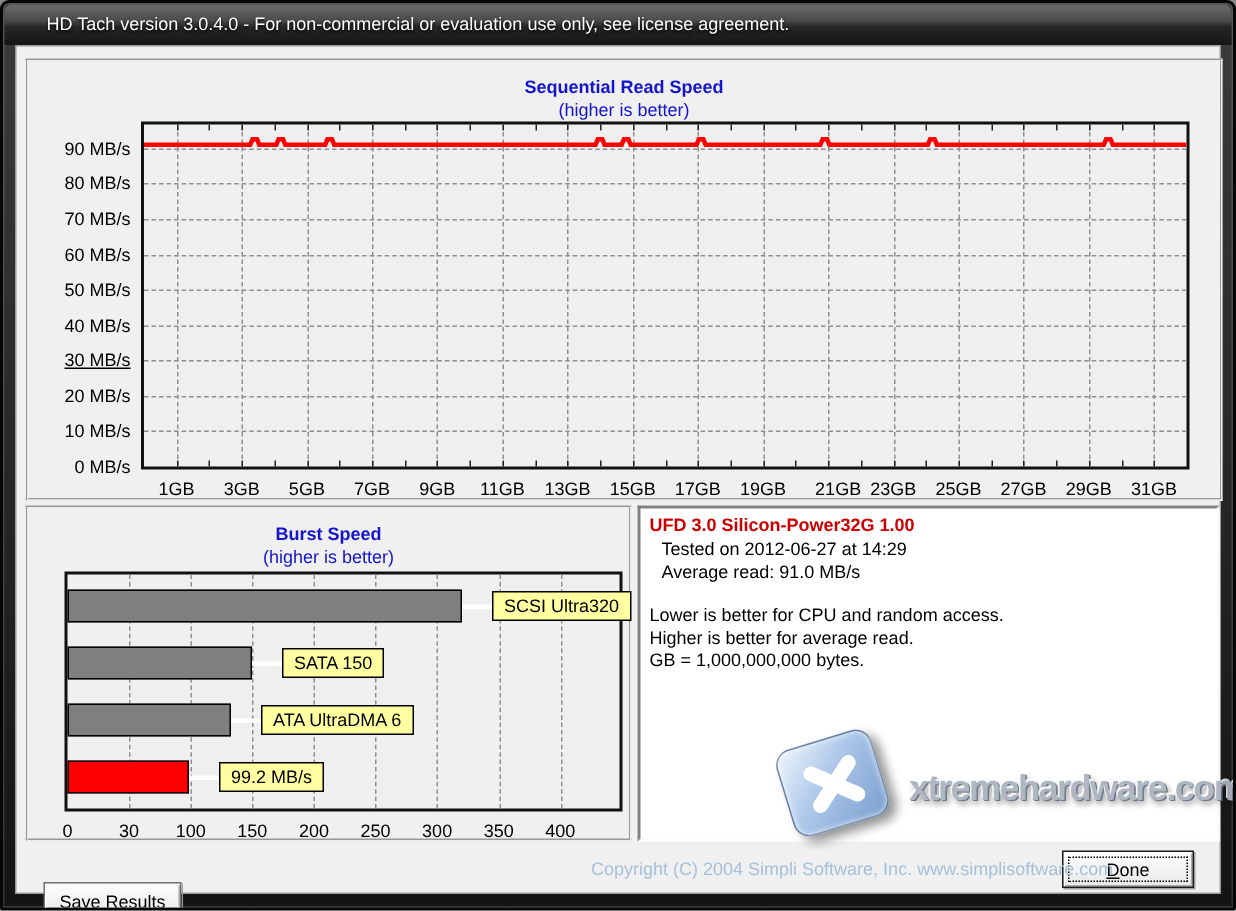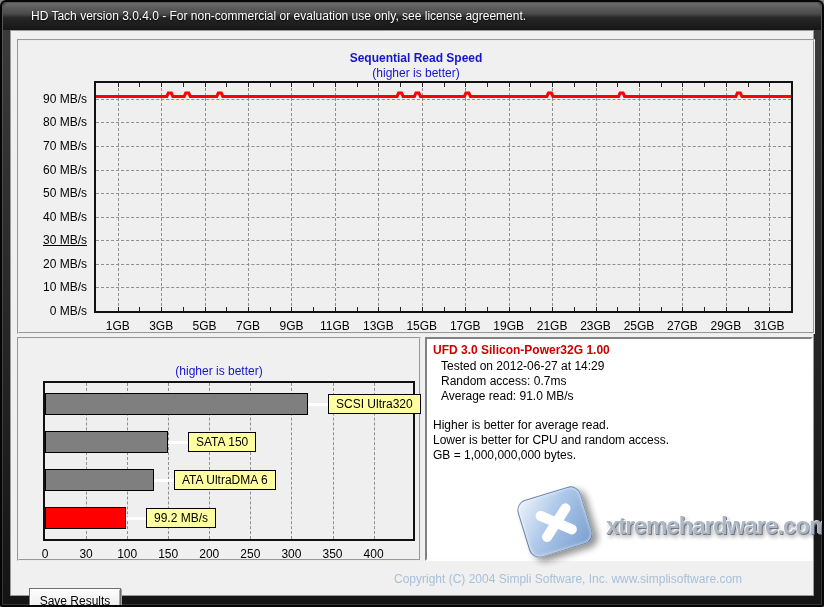--- a/index.html
+++ b/index.html
@@ -194,29 +194,30 @@
         <div class="xlab" style="left: 76.7188px; top: 278px;">1GB</div>
         <div class="xlab" style="left: 120.156px; top: 278px;">3GB</div>
         <div class="xlab" style="left: 163.594px; top: 278px;">5GB</div>
         <div class="xlab" style="left: 207.031px; top: 278px;">7GB</div>
         <div class="xlab" style="left: 250.469px; top: 278px;">9GB</div>
         <div class="xlab" style="left: 293.906px; top: 278px;">11GB</div>
         <div class="xlab" style="left: 337.344px; top: 278px;">13GB</div>
         <div class="xlab" style="left: 380.781px; top: 278px;">15GB</div>
         <div class="xlab" style="left: 424.219px; top: 278px;">17GB</div>
         <div class="xlab" style="left: 467.656px; top: 278px;">19GB</div>
-        <div class="xlab" style="left: 511.094px; top: 278px;">21GB</div>
+        <div class="xlab" style="left: 511.094px; top: 278px; text-align: right;">21GB</div>
         <div class="xlab" style="left: 554.531px; top: 278px;">23GB</div>
         <div class="xlab" style="left: 597.969px; top: 278px;">25GB</div>
         <div class="xlab" style="left: 641.406px; top: 278px;">27GB</div>
         <div class="xlab" style="left: 684.844px; top: 278px;">29GB</div>
         <div class="xlab" style="left: 728.281px; top: 278px;">31GB</div>
       </div>
 
     <div class="panel burst-panel">
+      <div class="chart-title" style="top:10px;">Burst Speed</div>
       <div class="chart-sub" style="top:25px;">(higher is better)</div>
       <div class="plot burst-plot">
           <div class="vgrid" style="left: 41.0714px;"></div>
           <div class="vgrid" style="left: 82.1429px;"></div>
           <div class="vgrid" style="left: 123.214px;"></div>
           <div class="vgrid" style="left: 164.286px;"></div>
           <div class="vgrid" style="left: 205.357px;"></div>
           <div class="vgrid" style="left: 246.429px;"></div>
           <div class="vgrid" style="left: 287.5px;"></div>
           <div class="vgrid" style="left: 328.571px;"></div>
@@ -240,30 +241,30 @@
         <div class="xlab" style="left: 168.286px; top: 208px;">200</div>
         <div class="xlab" style="left: 209.357px; top: 208px;">250</div>
         <div class="xlab" style="left: 250.429px; top: 208px;">300</div>
         <div class="xlab" style="left: 291.5px; top: 208px;">350</div>
         <div class="xlab" style="left: 332.571px; top: 208px;">400</div>
       </div>
 
     <div class="info-panel">
       <div class="drive-title">UFD 3.0 Silicon-Power32G 1.00</div>
       <div class="detail-line">Tested on 2012-06-27 at 14:29</div>
-      <div class="detail-line">Random access: 0.7ms</div>
       <div class="detail-line">Average read: 91.0 MB/s</div>
       <div class="notes-block">
+        <div>Lower is better for CPU and random access.</div>
         <div>Higher is better for average read.</div>
-        <div>Lower is better for CPU and random access.</div>
         <div>GB = 1,000,000,000 bytes.</div>
       </div>
     </div>
 
     <button class="btn" style="left:18px;top:557px;width:92px;"><span class="btn-label"><u>S</u>ave Results</span></button>
+    <button class="btn btn-done" style="left:697px;top:536px;width:88px;"><span class="btn-label"><u>D</u>one</span><span class="focus-rect"></span></button>
 
     <div class="copyright">Copyright (C) 2004 Simpli Software, Inc. www.simplisoftware.com</div>
   </div>
 
   <div class="watermark">
     <div class="wm-icon">
       <svg width="66" height="60" viewBox="0 0 66 60">
         <line x1="20" y1="19" x2="46" y2="41" stroke="#ffffff" stroke-width="10" stroke-linecap="round"></line>
         <line x1="46" y1="19" x2="20" y2="41" stroke="#ffffff" stroke-width="10" stroke-linecap="round"></line>
       </svg>

